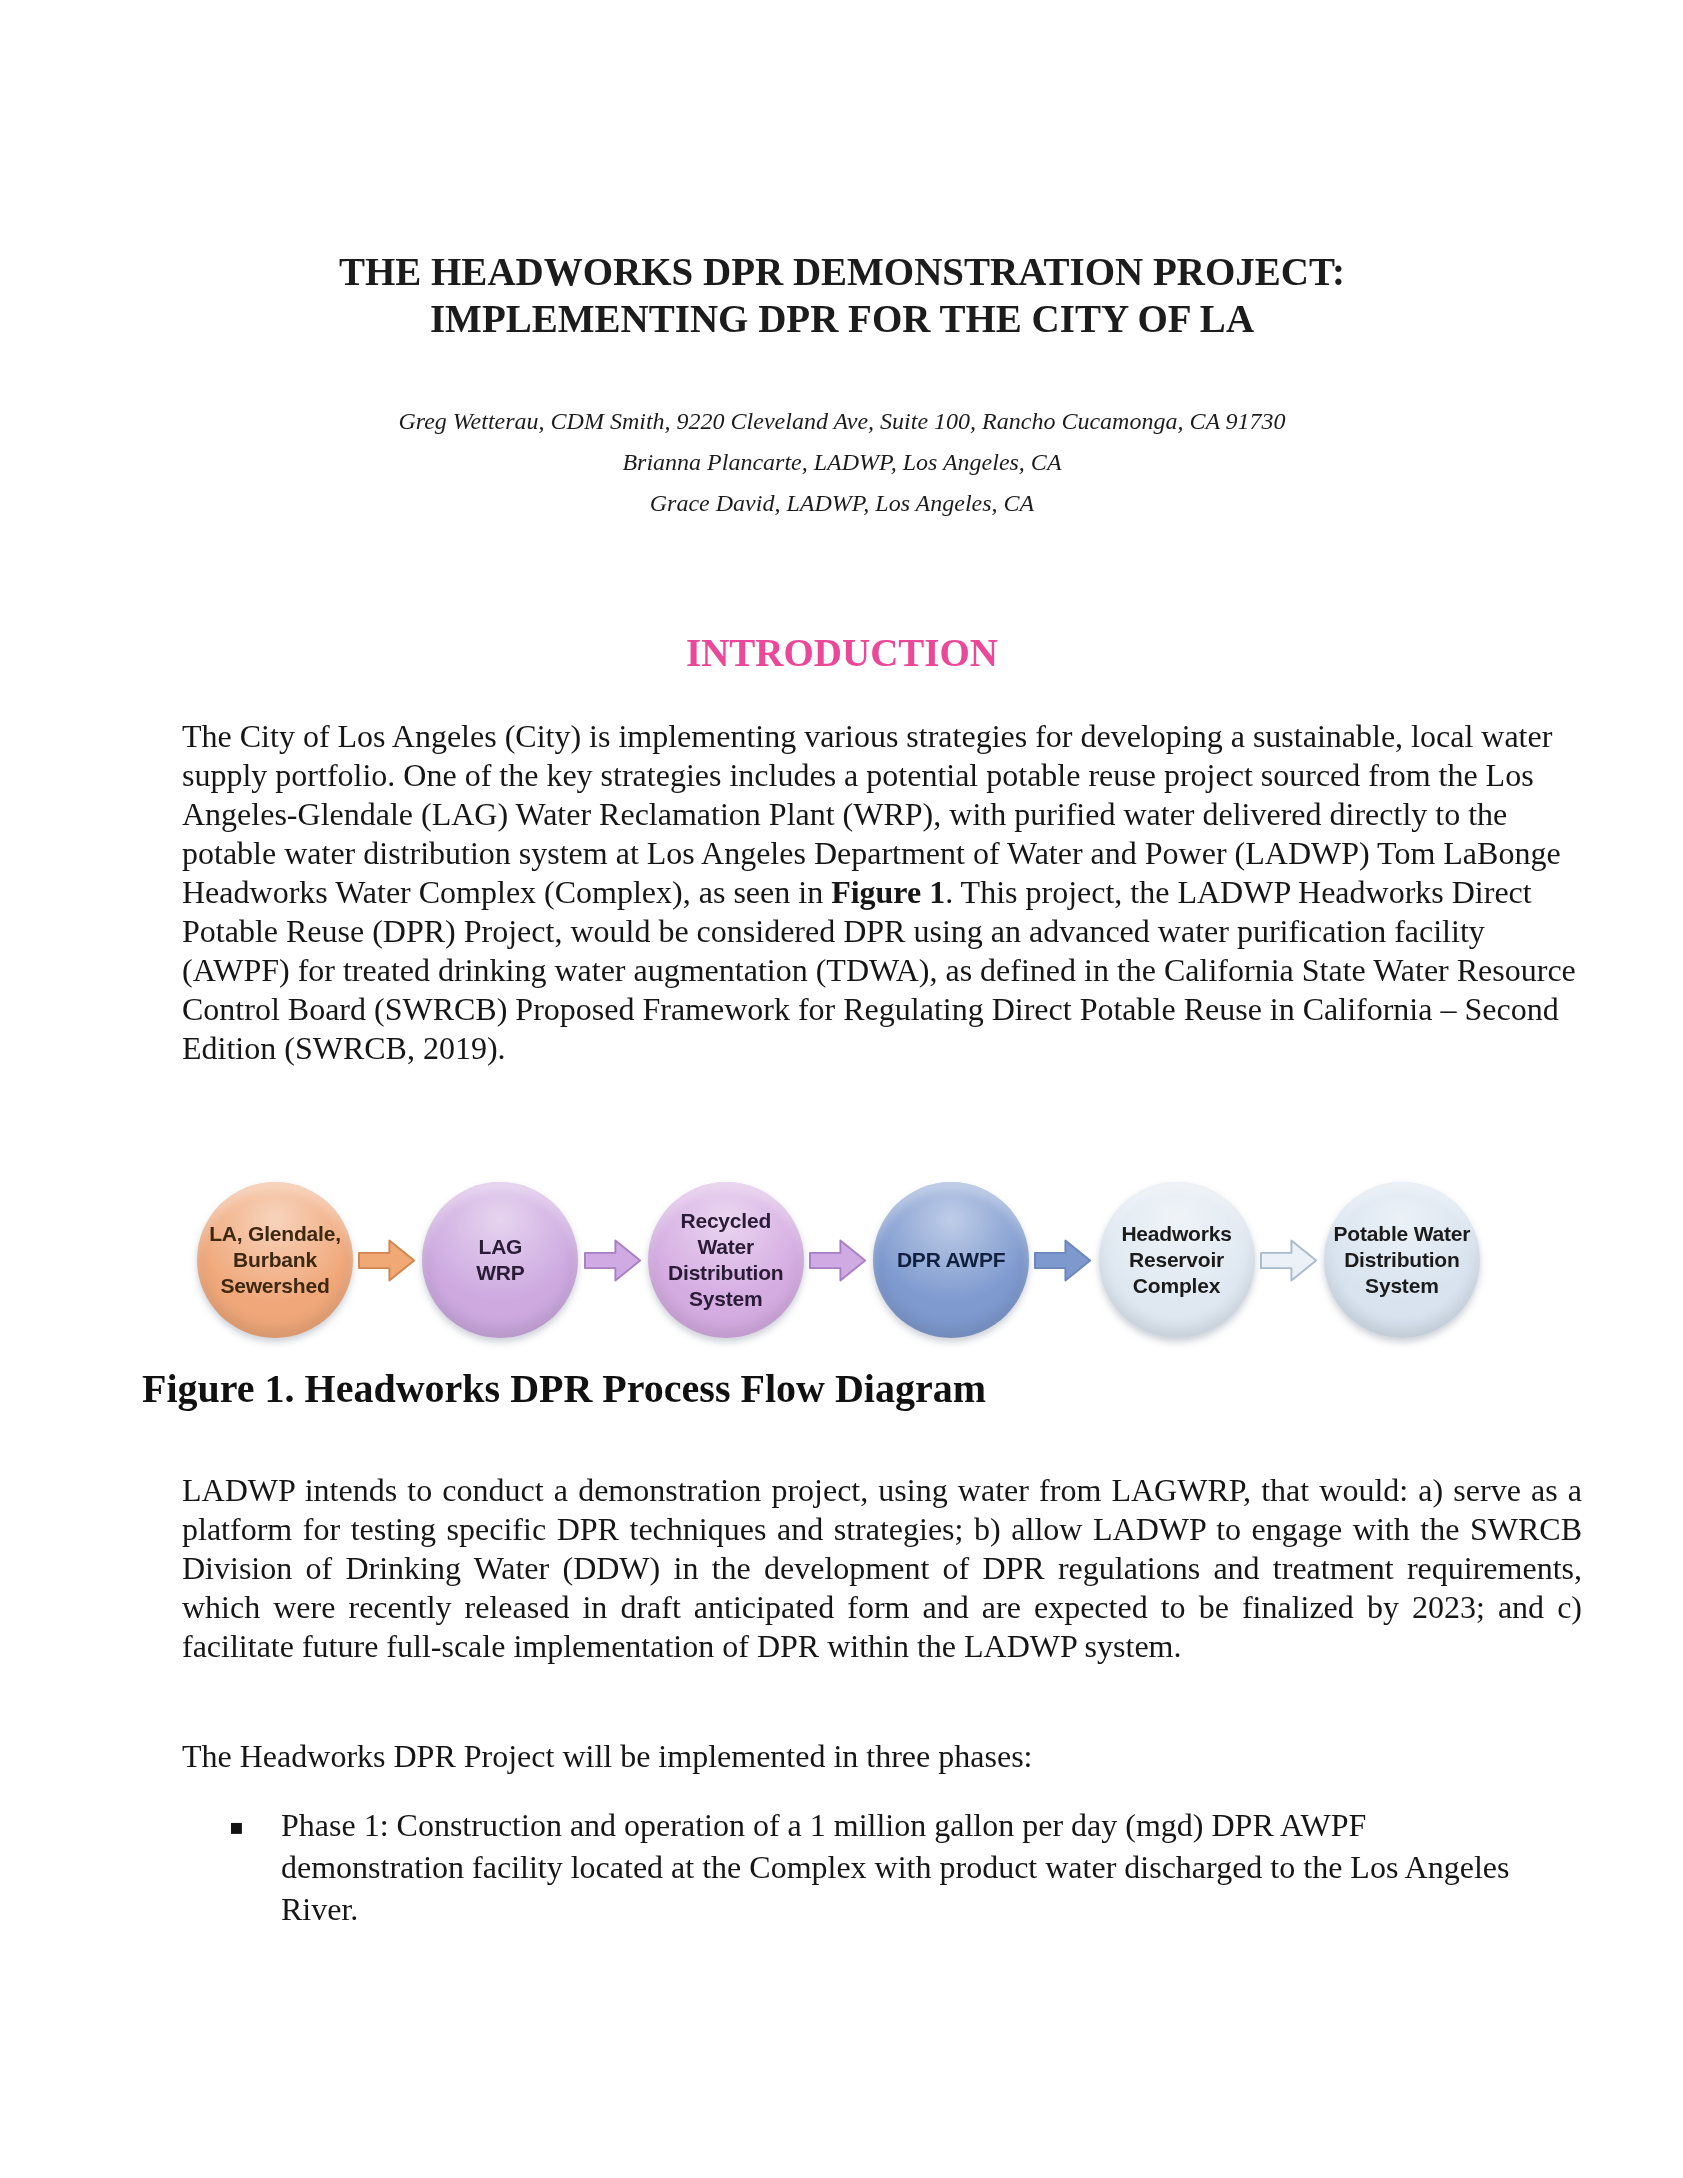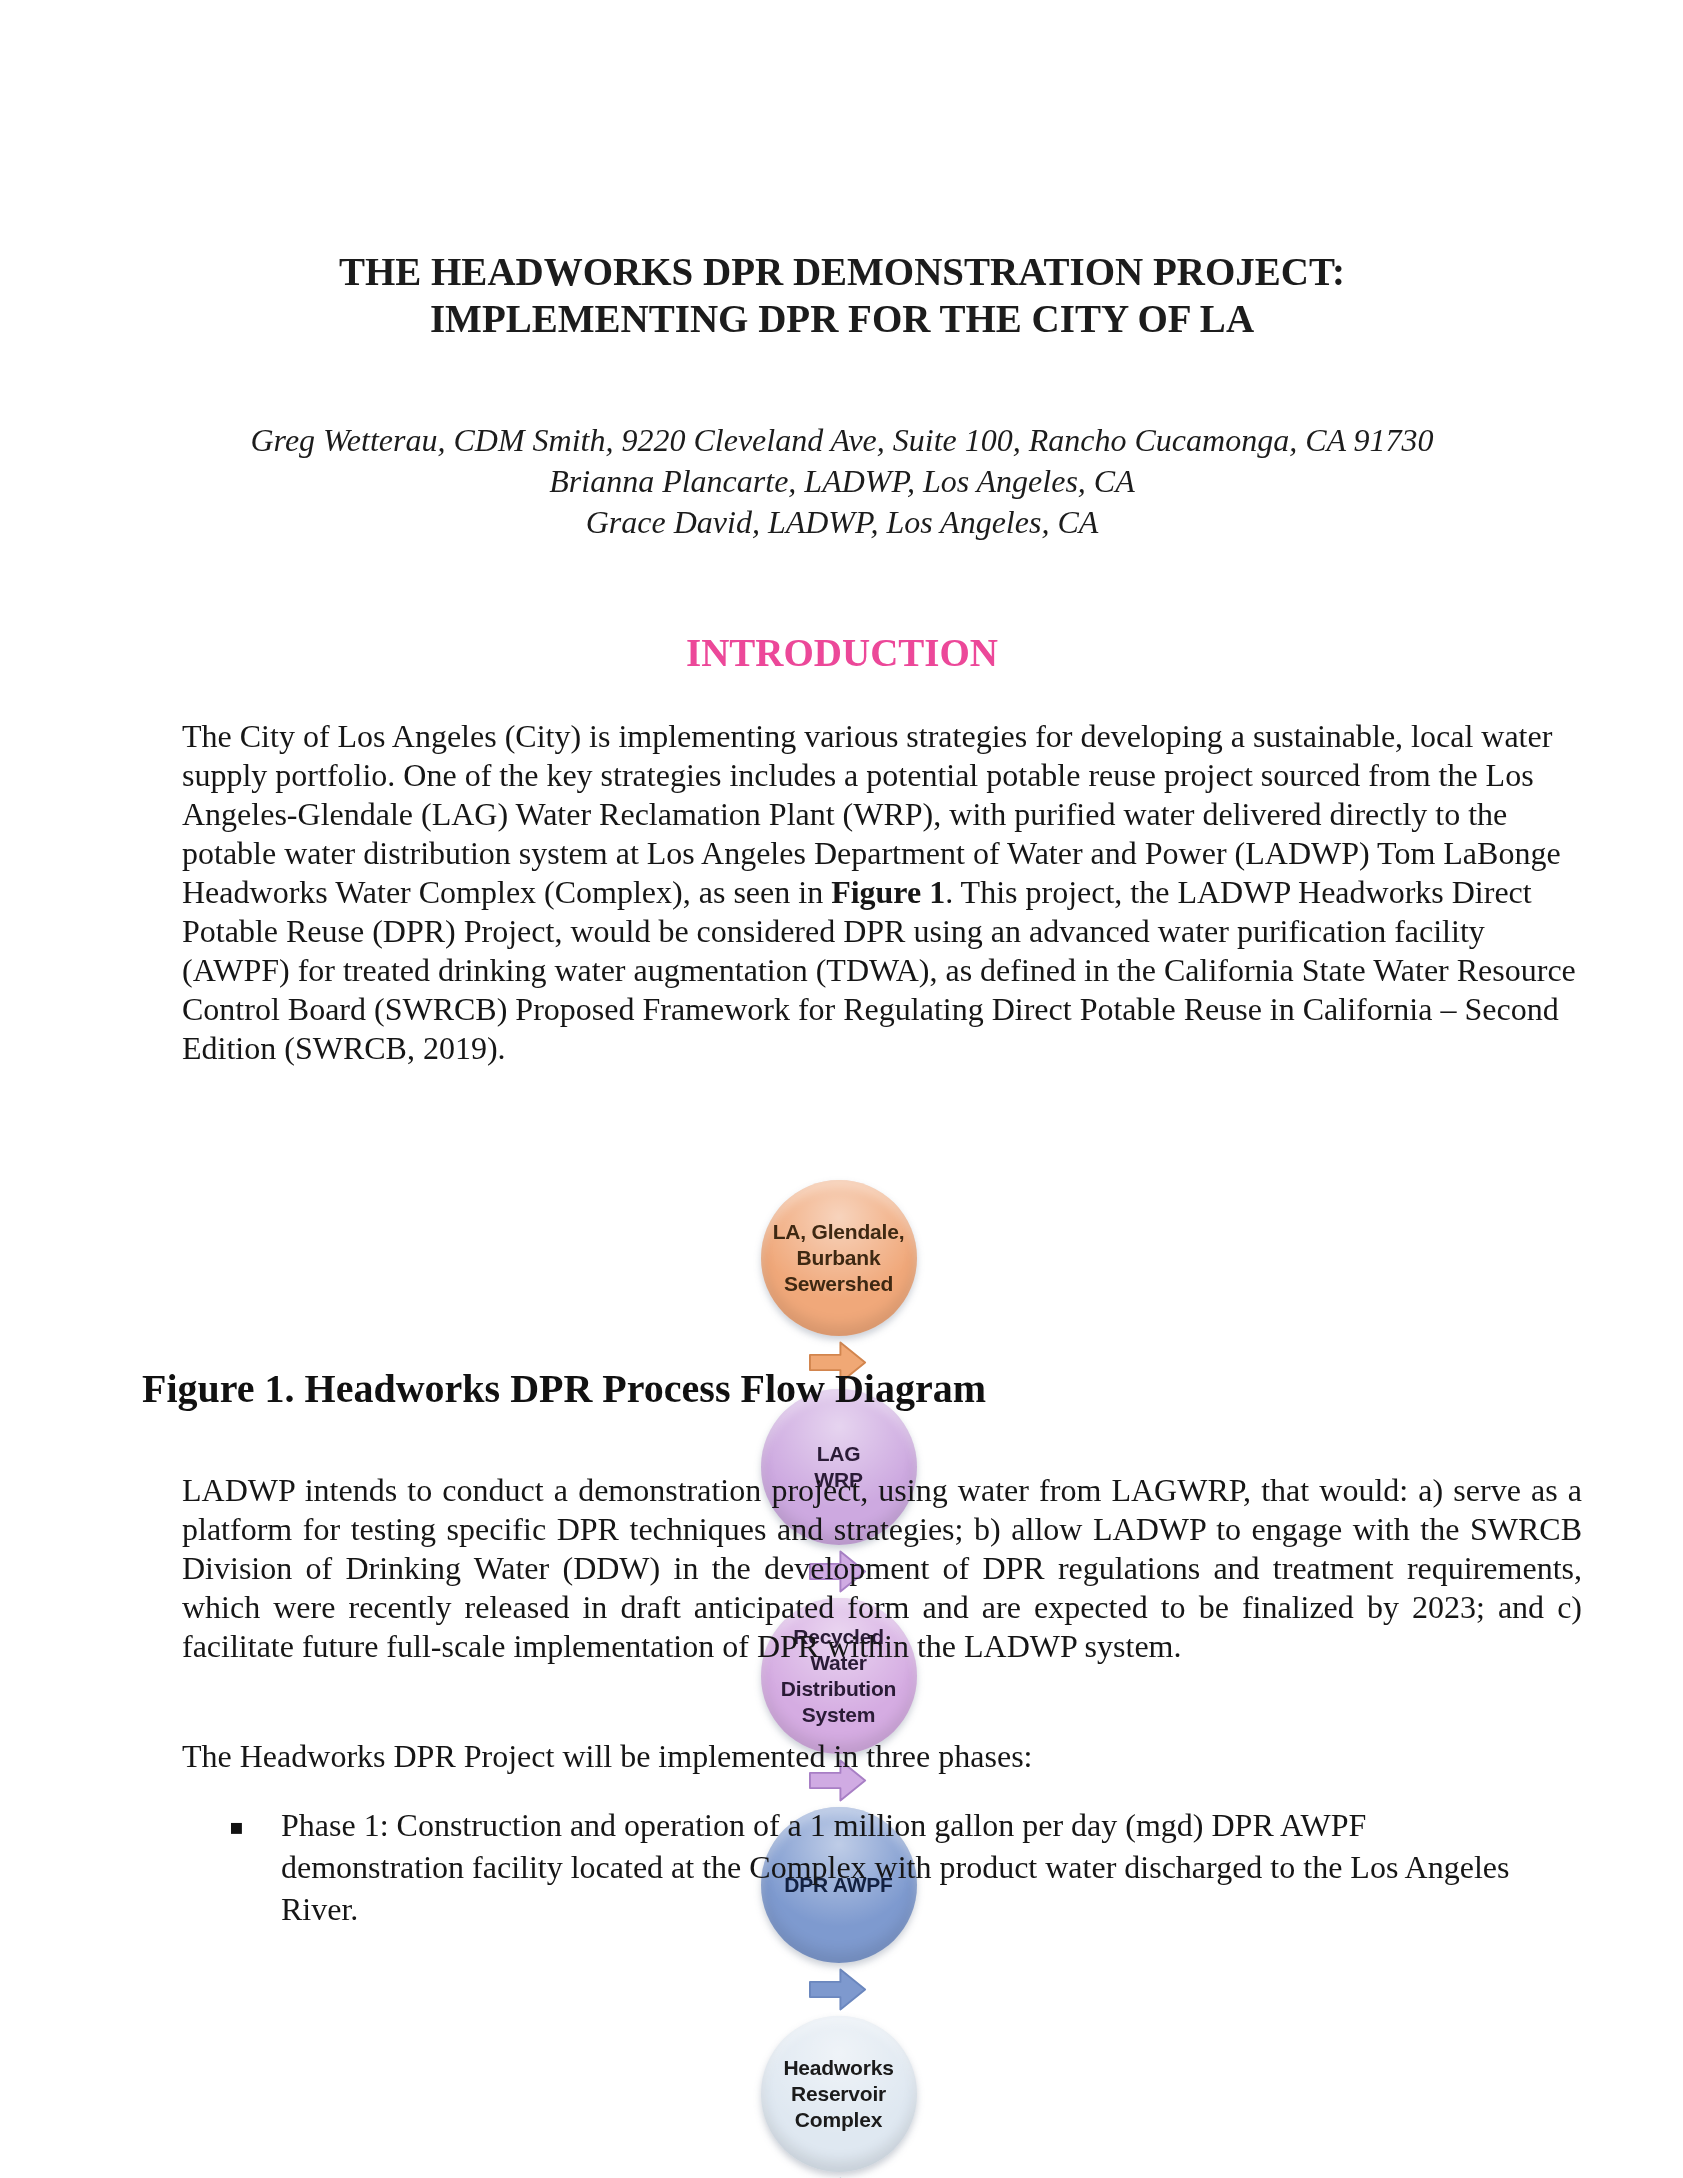--- a/index.html
+++ b/index.html
@@ -16,23 +16,23 @@
     position:absolute; left:142px; top:0;
     width:1400px; height:100%;
   }
   .doc-title {
     position:absolute; top:248px; left:0; width:100%;
     text-align:center; font-weight:bold;
     font-size:39px; line-height:47px;
     color:#1c1c1c;
   }
   .authors {
-    position:absolute; top:420px; left:0; width:100%;
+    position:absolute; top:401px; left:0; width:100%;
     text-align:center; font-style:italic;
-    font-size:32px; line-height:41px;
+    font-size:24px; line-height:41px;
     color:#1c1c1c;
   }
   .section-heading {
     position:absolute; top:630px; left:0; width:100%;
     text-align:center; font-weight:bold;
     font-size:39px; line-height:46px;
     color:#ec4899;
   }
   .para {
     position:absolute; left:16px; width:1400px;
@@ -42,21 +42,21 @@
   }
   .p1 { top:717px; }
   .p2 { top:1471px; text-align:justify; }
   .p3 { top:1737px; }
   .bold-inline { font-weight:bold; }
 
   
   .flow-figure {
     position:absolute; top:1180px; left:55px;
     width:1283px; height:160px;
-    display:flex; align-items:center; justify-content:space-between;flex-direction:column;
+    display:flex; align-items:center; justify-content:space-between;
   }
   .flow-circle {
     position:relative;
     width:156px; height:156px; border-radius:50%;
     flex:0 0 auto;
     display:flex; align-items:center; justify-content:center;
     background-image:radial-gradient(circle at 50% 24%, rgba(255,255,255,0.50), rgba(255,255,255,0.0) 58%);
     box-shadow:
       0 4px 7px rgba(110,120,140,0.35),
       inset 0 -10px 14px rgba(0,0,0,0.10),

